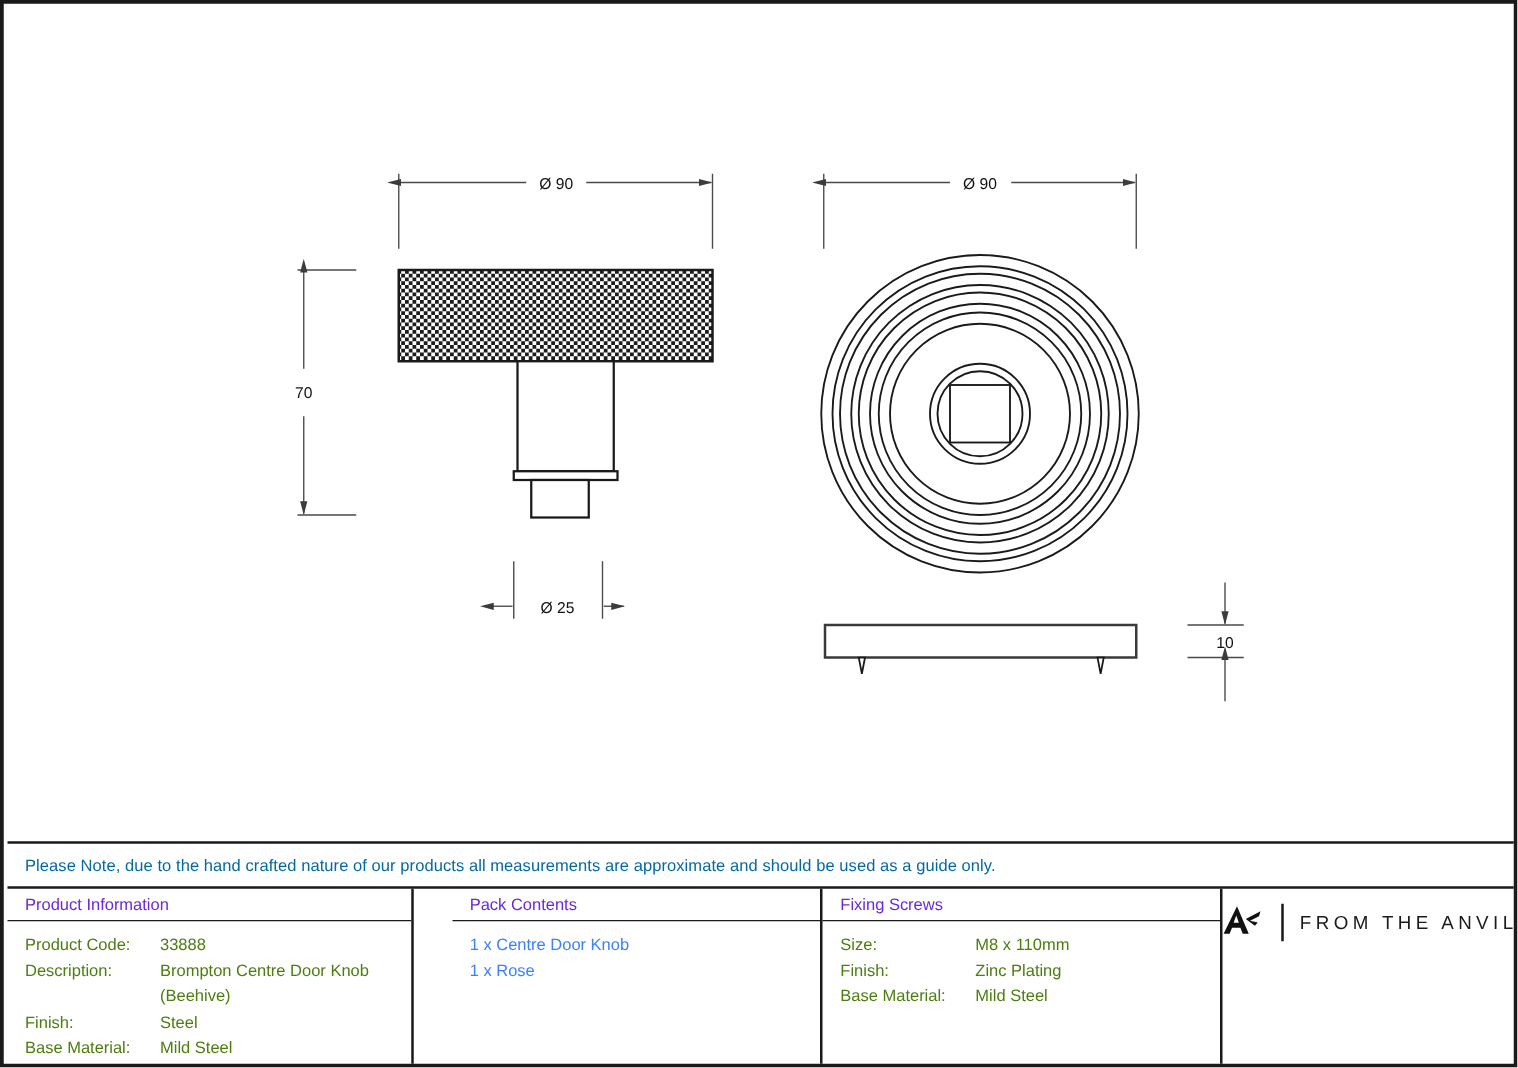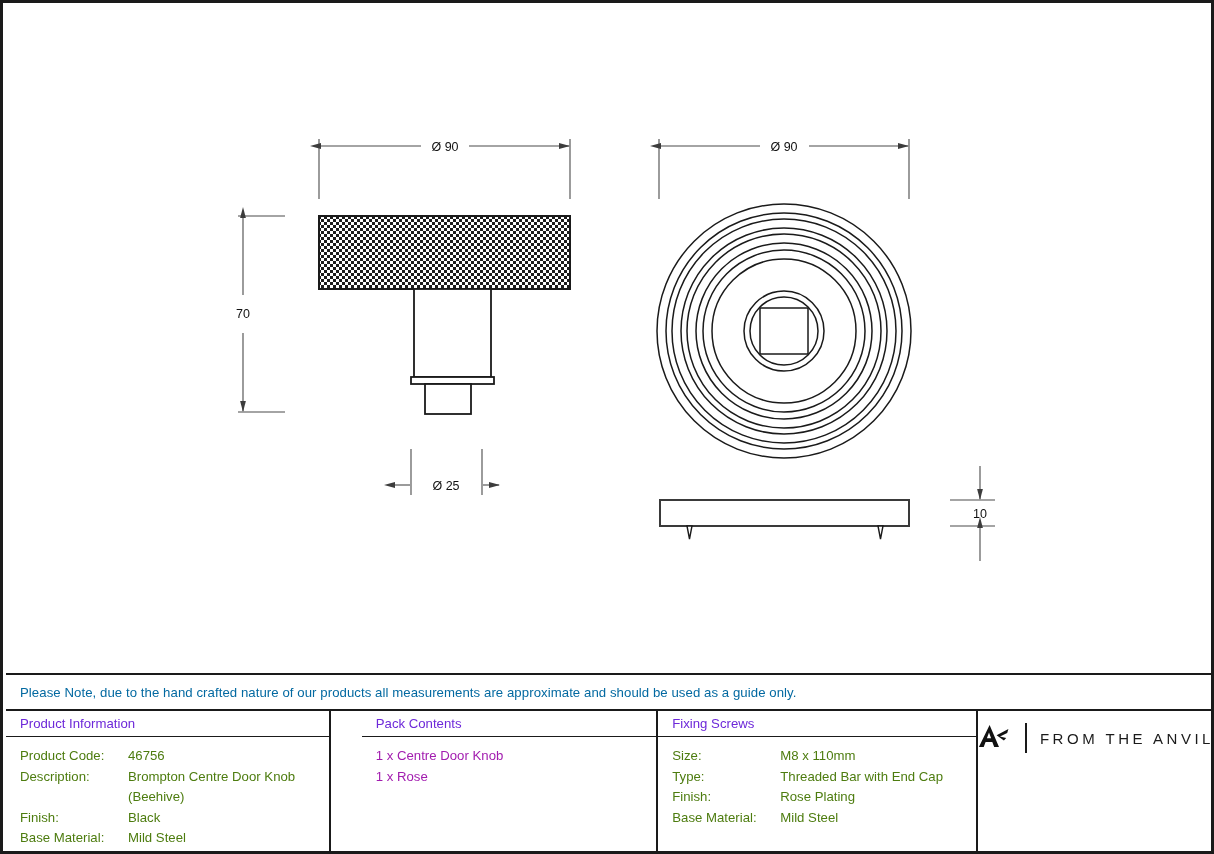--- a/index.html
+++ b/index.html
@@ -79,21 +79,21 @@
     font-size:13.2px;
     line-height:20.5px;
     color:#4d7c0f;
   }
   .kv .k{width:108px; flex:0 0 108px;}
   .kv .v{flex:1 1 auto;}
   .kv.cont .k{visibility:hidden;}
   .pack-line{
     font-size:13.2px;
     line-height:20.5px;
-    color:#a21caf;
+    color:#3b82f6;
   }
 
   
   .brand{
     display:flex;
     align-items:center;
     gap:13px;
     transform:translateY(12px);
   }
   .brand-mark{display:block;}
@@ -219,33 +219,33 @@
     <div class="note-text">Please Note, due to the hand crafted nature of our products all measurements are approximate and should be used as a guide only.</div>
   </div>
 
   <div class="table-wrap">
 
     <div class="col col-a">
       <div class="col-head">Product Information</div>
       <div class="col-body">
         <div class="kv">
           <span class="k">Product Code:</span>
-          <span class="v">46756</span>
+          <span class="v">33888</span>
         </div>
         <div class="kv">
           <span class="k">Description:</span>
           <span class="v">Brompton Centre Door Knob</span>
         </div>
         <div class="kv cont">
           <span class="k"></span>
           <span class="v">(Beehive)</span>
         </div>
         <div class="kv">
           <span class="k">Finish:</span>
-          <span class="v">Black</span>
+          <span class="v">Steel</span>
         </div>
         <div class="kv">
           <span class="k">Base Material:</span>
           <span class="v">Mild Steel</span>
         </div>
       </div>
     </div>
 
     <div class="col col-b">
       <div class="col-head">Pack Contents</div>
@@ -256,26 +256,22 @@
     </div>
 
     <div class="col col-c">
       <div class="col-head">Fixing Screws</div>
       <div class="col-body">
         <div class="kv">
           <span class="k">Size:</span>
           <span class="v">M8 x 110mm</span>
         </div>
         <div class="kv">
-          <span class="k">Type:</span>
-          <span class="v">Threaded Bar with End Cap</span>
-        </div>
-        <div class="kv">
           <span class="k">Finish:</span>
-          <span class="v">Rose Plating</span>
+          <span class="v">Zinc Plating</span>
         </div>
         <div class="kv">
           <span class="k">Base Material:</span>
           <span class="v">Mild Steel</span>
         </div>
       </div>
     </div>
 
     <div class="col col-d">
       <div class="brand">

